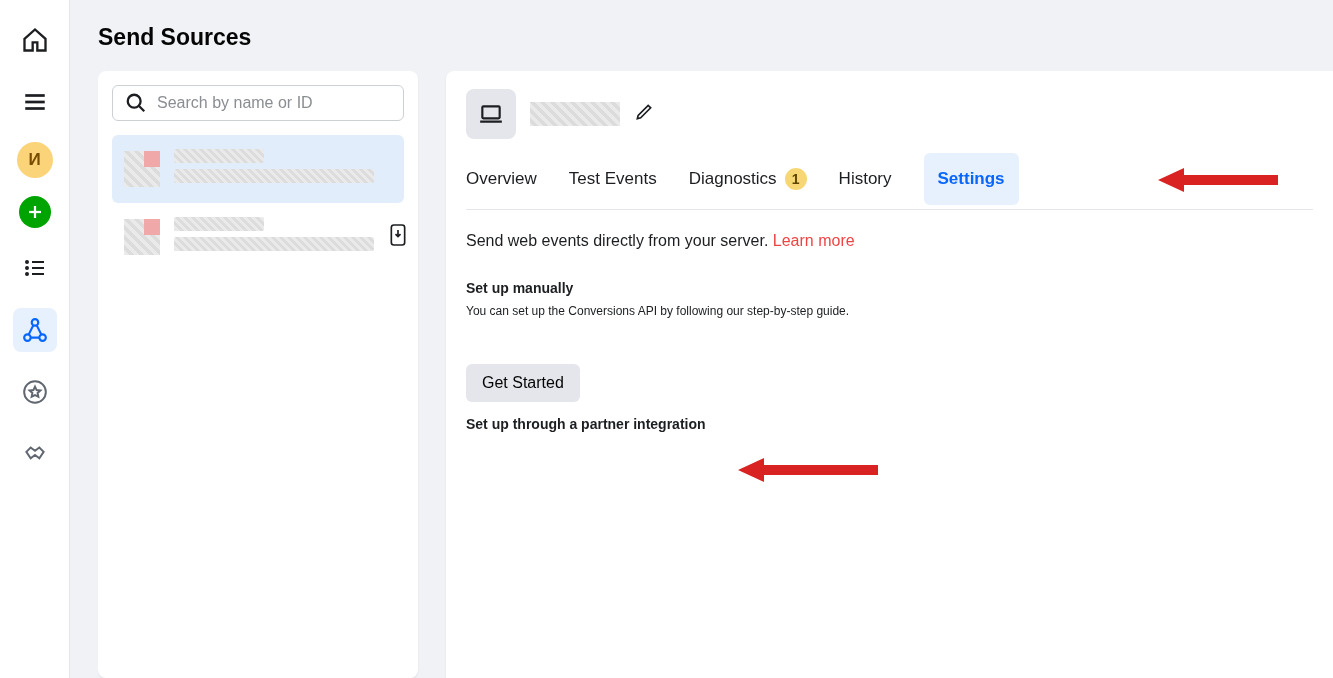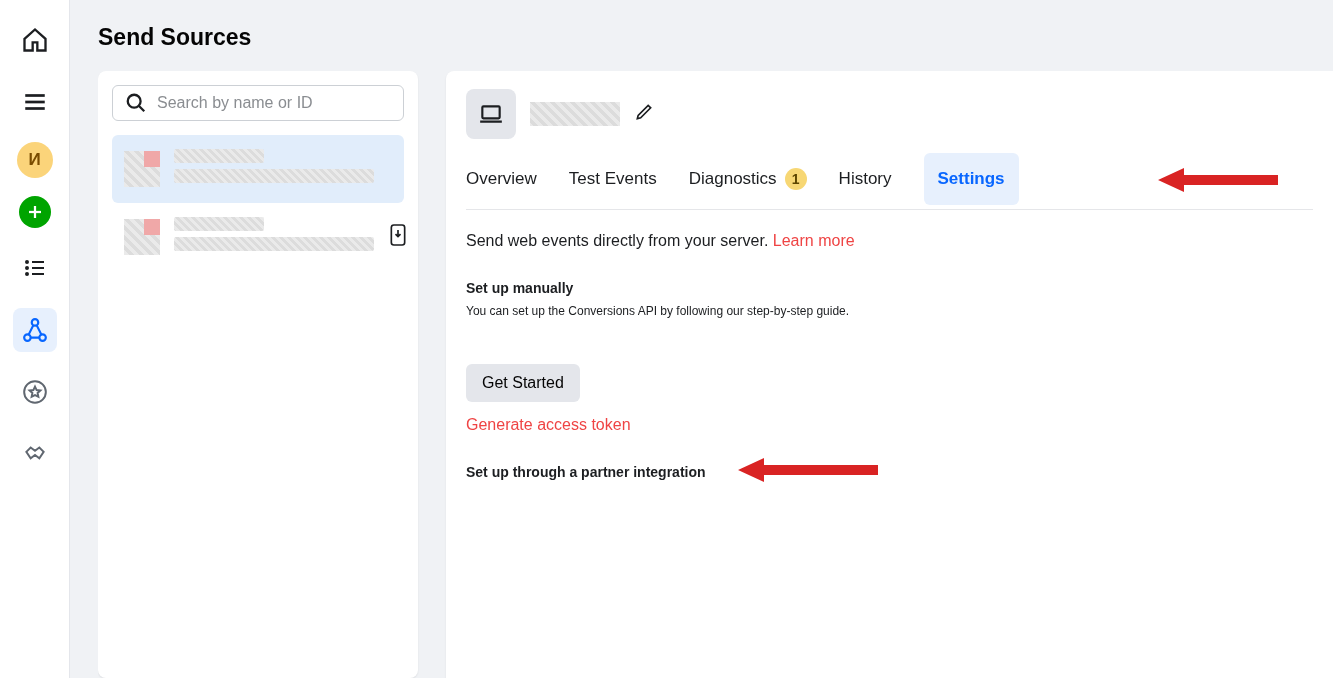--- a/index.html
+++ b/index.html
@@ -354,23 +354,20 @@
         </div>
 
         <div class="detail-body">
           <div class="section-desc">
             <span>Send web events directly from your server. </span><span class="link">Learn more</span>
           </div>
 
           <div class="sub-title">Set up manually</div>
           <div class="sub-desc">You can set up the Conversions API by following our step-by-step guide.</div>
           <button class="btn">Get Started</button>
-          <div class="link-row">
-            <span class="link">Generate access token</span>
-          </div>
 
           <div class="sub-title">Set up through a partner integration</div>
         </div>
       </div>
     </div>
   </div>
 </div>
 
 <svg class="arrow" style="left:1158px; top:162px;" width="120" height="36" viewBox="0 0 120 36">
     <polygon points="0,18 26,6 26,13 120,13 120,23 26,23 26,30" fill="#d92323"></polygon>

